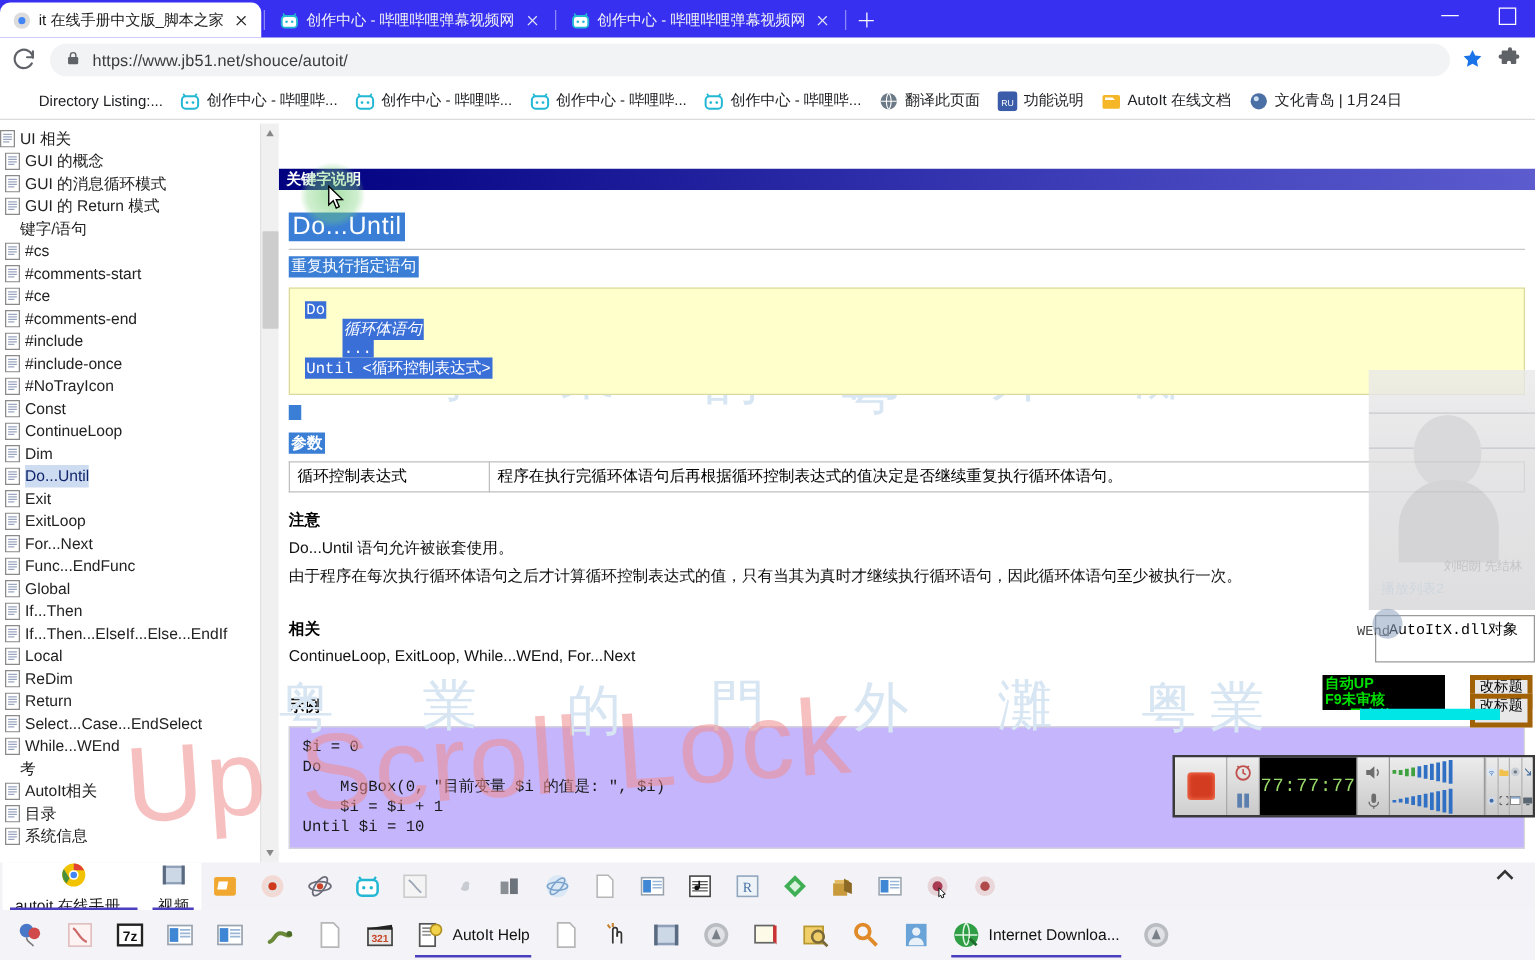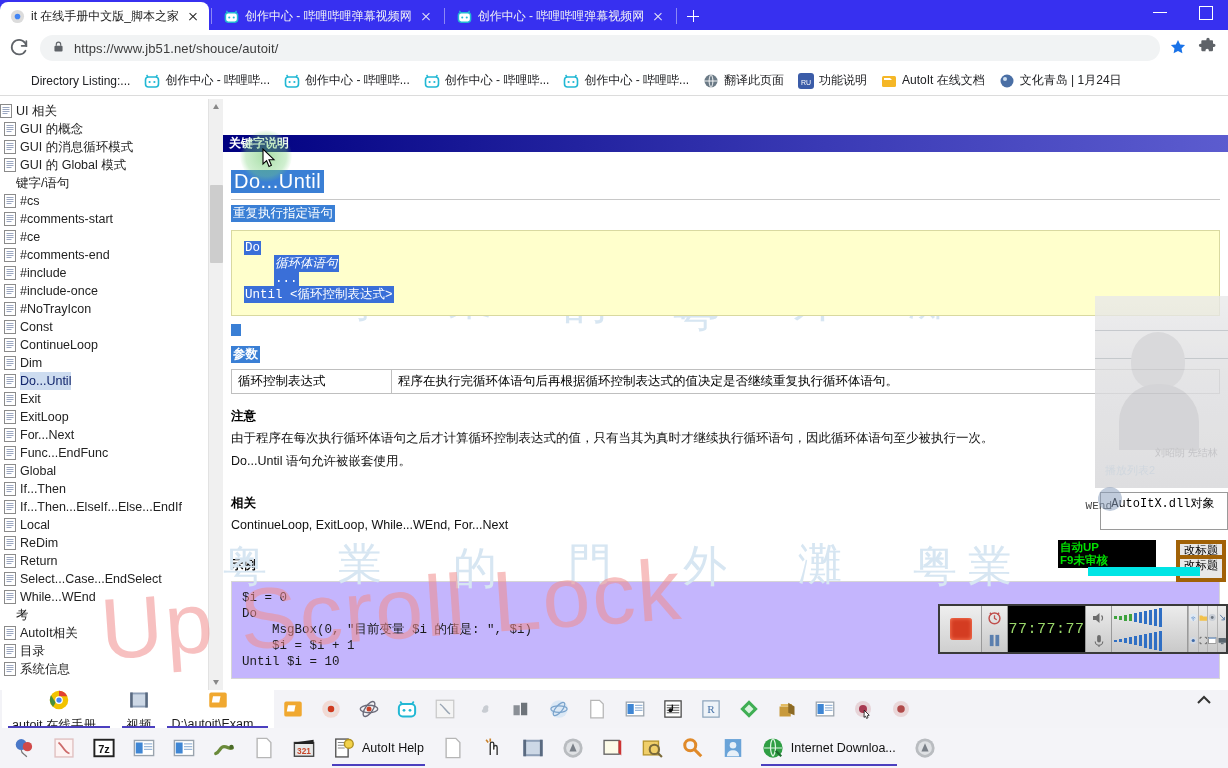--- a/index.html
+++ b/index.html
@@ -417,21 +417,21 @@
               <rect x="0.5" y="0.5" width="11" height="13" fill="#fff" stroke="#8a8a8a"></rect>
               <path d="M2.5 3.5h7M2.5 5.5h7M2.5 7.5h7M2.5 9.5h5" stroke="#9aa6c0" stroke-width="1"></path>
             </svg></span>
           <span class="tree-label">GUI 的消息循环模式</span>
         </div>
         <div class="tree-item lvl1">
           <span class="pageicon"><svg width="12" height="14" viewBox="0 0 12 14">
               <rect x="0.5" y="0.5" width="11" height="13" fill="#fff" stroke="#8a8a8a"></rect>
               <path d="M2.5 3.5h7M2.5 5.5h7M2.5 7.5h7M2.5 9.5h5" stroke="#9aa6c0" stroke-width="1"></path>
             </svg></span>
-          <span class="tree-label">GUI 的 Global 模式</span>
+          <span class="tree-label">GUI 的 Return 模式</span>
         </div>
         <div class="tree-item lvl0">
           <span class="pageicon"></span>
           <span class="tree-label">键字/语句</span>
         </div>
         <div class="tree-item lvl1">
           <span class="pageicon"><svg width="12" height="14" viewBox="0 0 12 14">
               <rect x="0.5" y="0.5" width="11" height="13" fill="#fff" stroke="#8a8a8a"></rect>
               <path d="M2.5 3.5h7M2.5 5.5h7M2.5 7.5h7M2.5 9.5h5" stroke="#9aa6c0" stroke-width="1"></path>
             </svg></span>
@@ -671,22 +671,22 @@
       <table class="ptable">
         <tbody>
             <tr>
           <td class="c1">循环控制表达式</td>
           <td>程序在执行完循环体语句后再根据循环控制表达式的值决定是否继续重复执行循环体语句。</td>
         </tr>
       </tbody>
         </table>
 
       <div class="sec-head">注意</div>
+      <div class="body-text">Do...Until 语句允许被嵌套使用。</div>
       <div class="body-text">由于程序在每次执行循环体语句之后才计算循环控制表达式的值，只有当其为真时才继续执行循环语句，因此循环体语句至少被执行一次。</div>
-      <div class="body-text">Do...Until 语句允许被嵌套使用。</div>
 
       <div class="sec-head" style="margin-top:24px;">相关</div>
       <div class="body-text">ContinueLoop, ExitLoop, While...WEnd, For...Next</div>
 
       <div class="sec-head" style="margin-top:22px;">示例</div>
       <div class="code-box">$i = 0
 Do
     MsgBox(0, "目前变量 $i 的值是: ", $i)
     $i = $i + 1
 Until $i = 10</div>
@@ -852,27 +852,20 @@
     </div>
     <div class="tb-btn active">
       <span class="tb-ico"><svg width="20" height="20" viewBox="0 0 16 16">
           <rect x="1" y="2" width="14" height="12" fill="#8fa0b8"></rect>
           <rect x="2" y="3.5" width="12" height="9" fill="#cdd8e6"></rect>
           <rect x="1" y="2" width="2" height="12" fill="#5a6a80"></rect>
           <rect x="13" y="2" width="2" height="12" fill="#5a6a80"></rect>
         </svg></span>
       <span class="lbl">视频</span>
     </div>
-    <div class="tb-btn active">
-      <span class="tb-ico"><svg width="20" height="20" viewBox="0 0 16 16">
-          <rect x="1" y="2" width="14" height="12" rx="1.5" fill="#f0a830"></rect>
-          <path d="M4 5h6l-1 5H3z" fill="#fff"></path>
-        </svg></span>
-      <span class="lbl">D:\autoit\Exam...</span>
-    </div>
     <div class="tb-btn tb-only">
       <span class="tb-ico"><svg width="20" height="20" viewBox="0 0 16 16">
           <rect x="1" y="2" width="14" height="12" rx="1.5" fill="#f0a830"></rect>
           <path d="M4 5h6l-1 5H3z" fill="#fff"></path>
         </svg></span>
     </div>
     <div class="tb-btn tb-only">
       <span class="tb-ico"><svg width="20" height="20" viewBox="0 0 16 16">
           <circle cx="8" cy="8" r="7" fill="#f2d9d3"></circle>
           <circle cx="8" cy="8" r="4.4" fill="#e8e0de"></circle>

